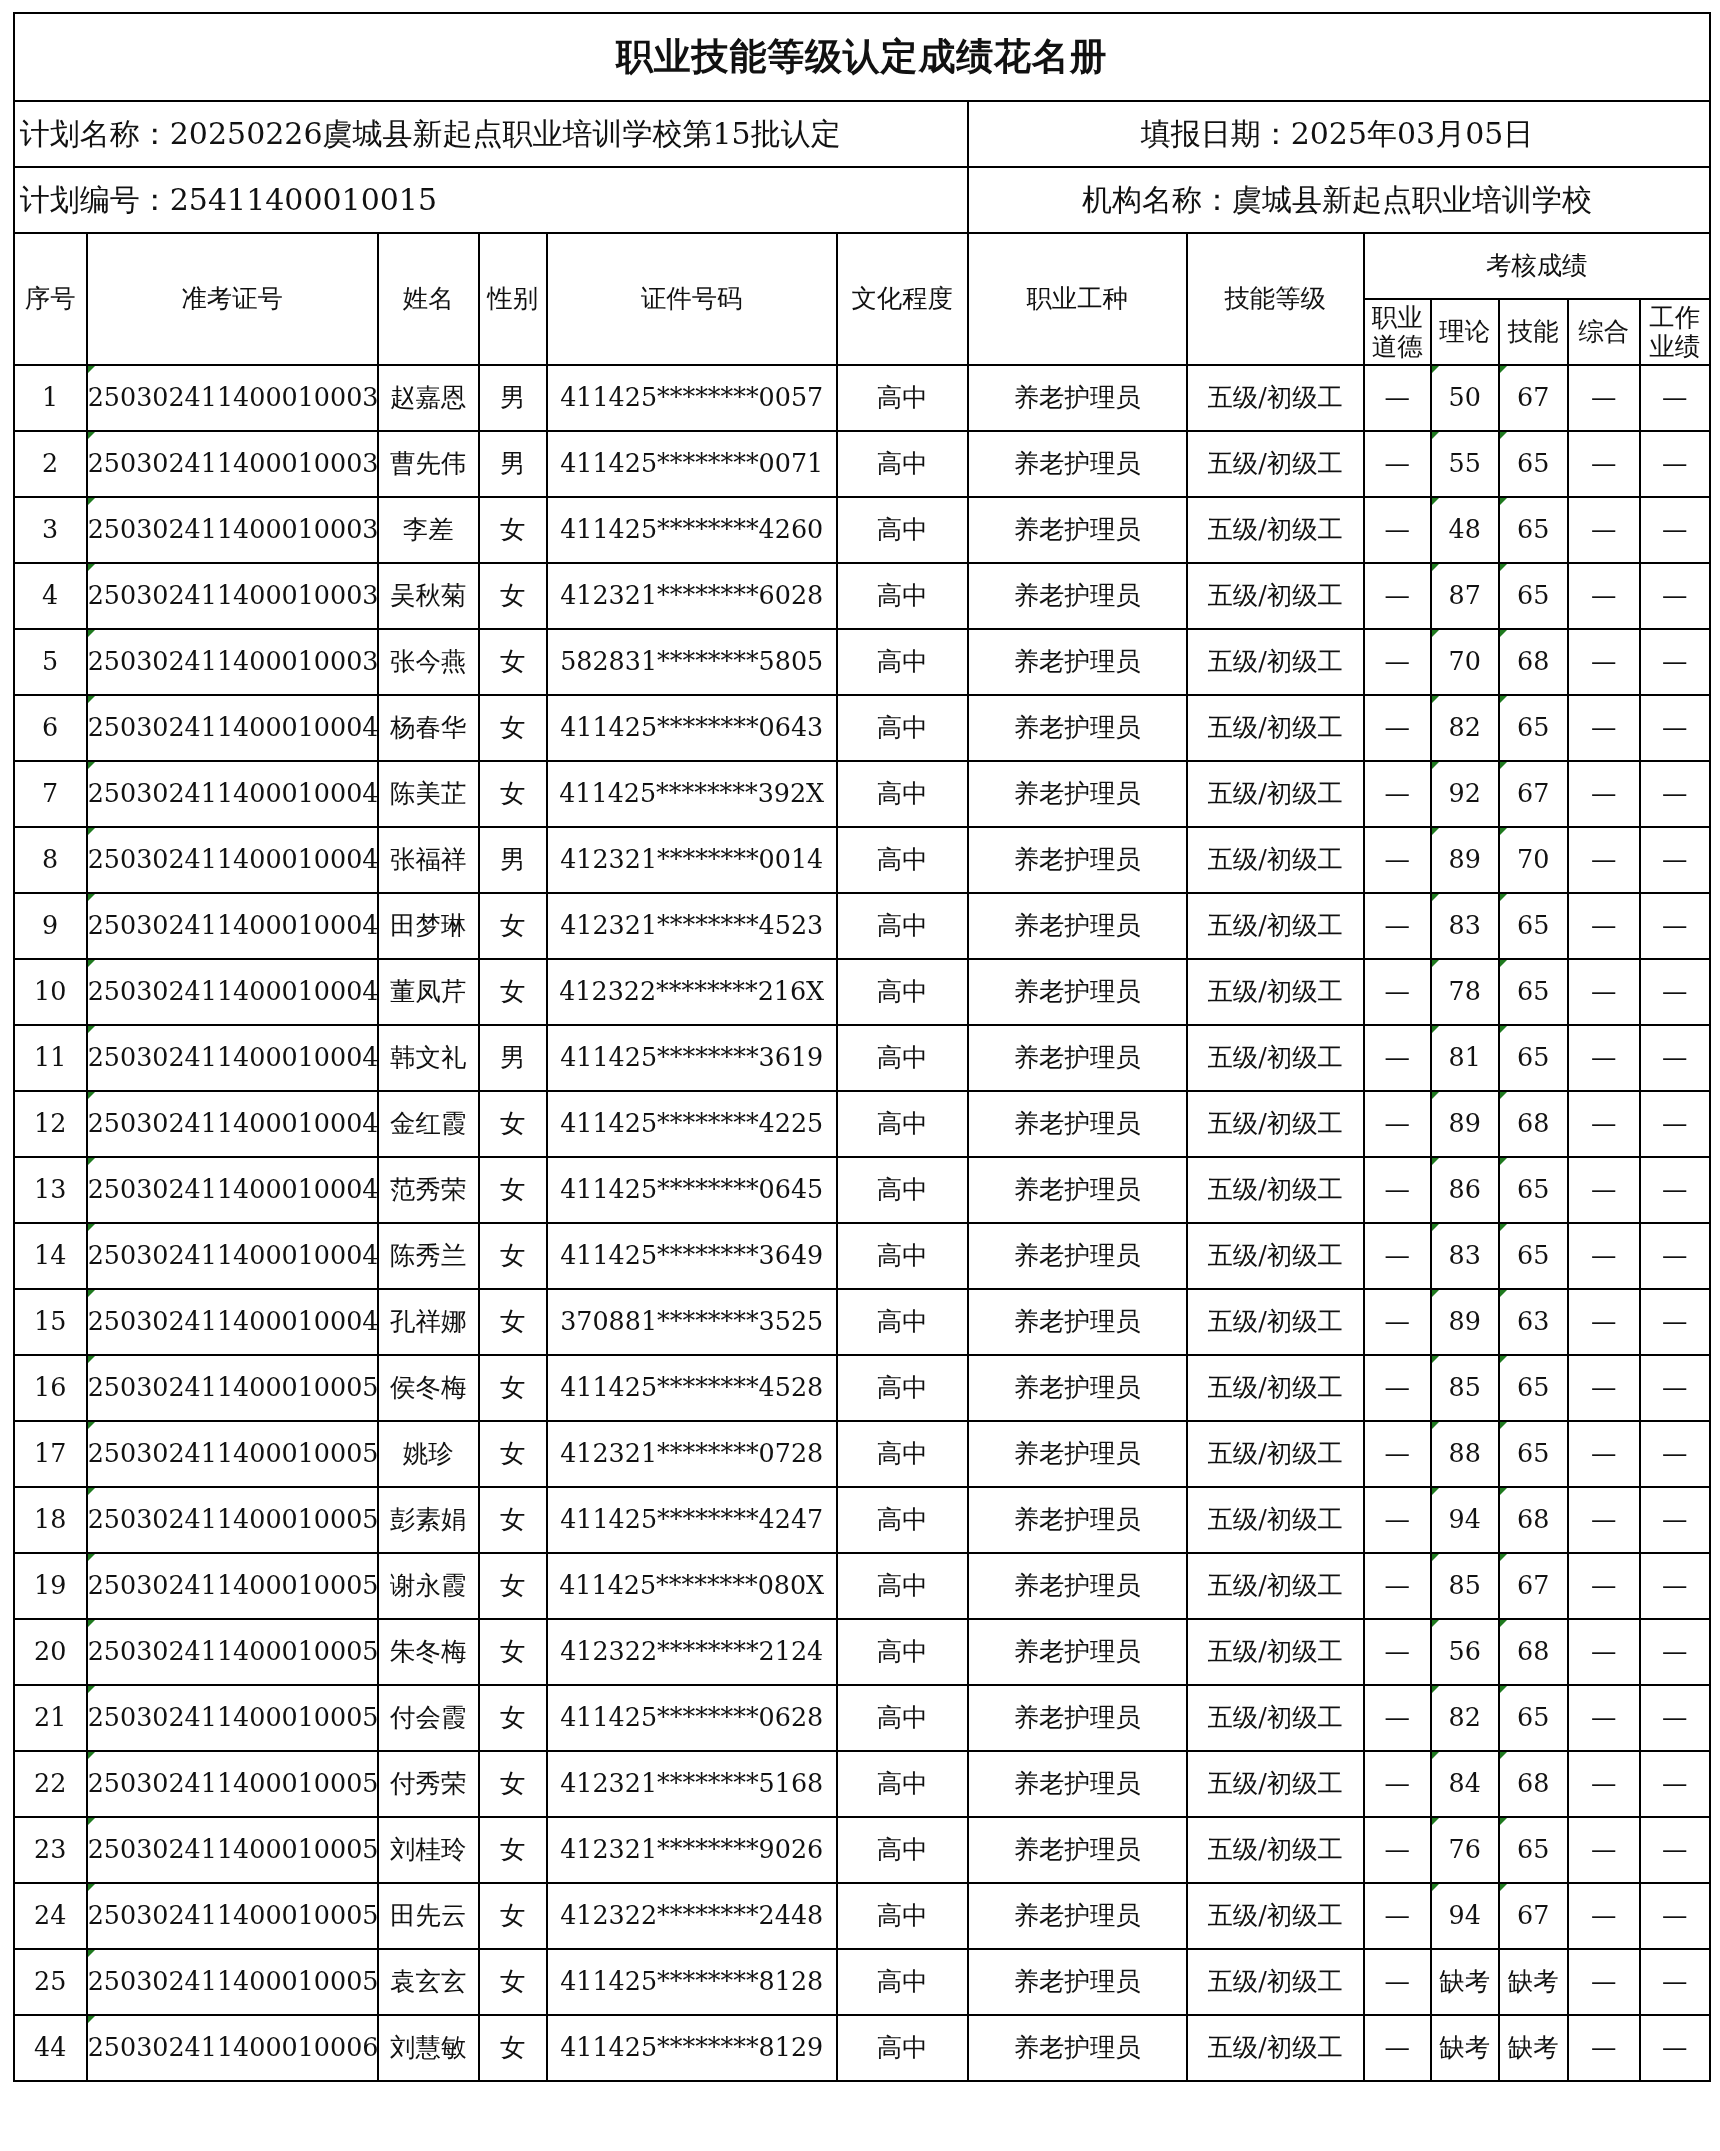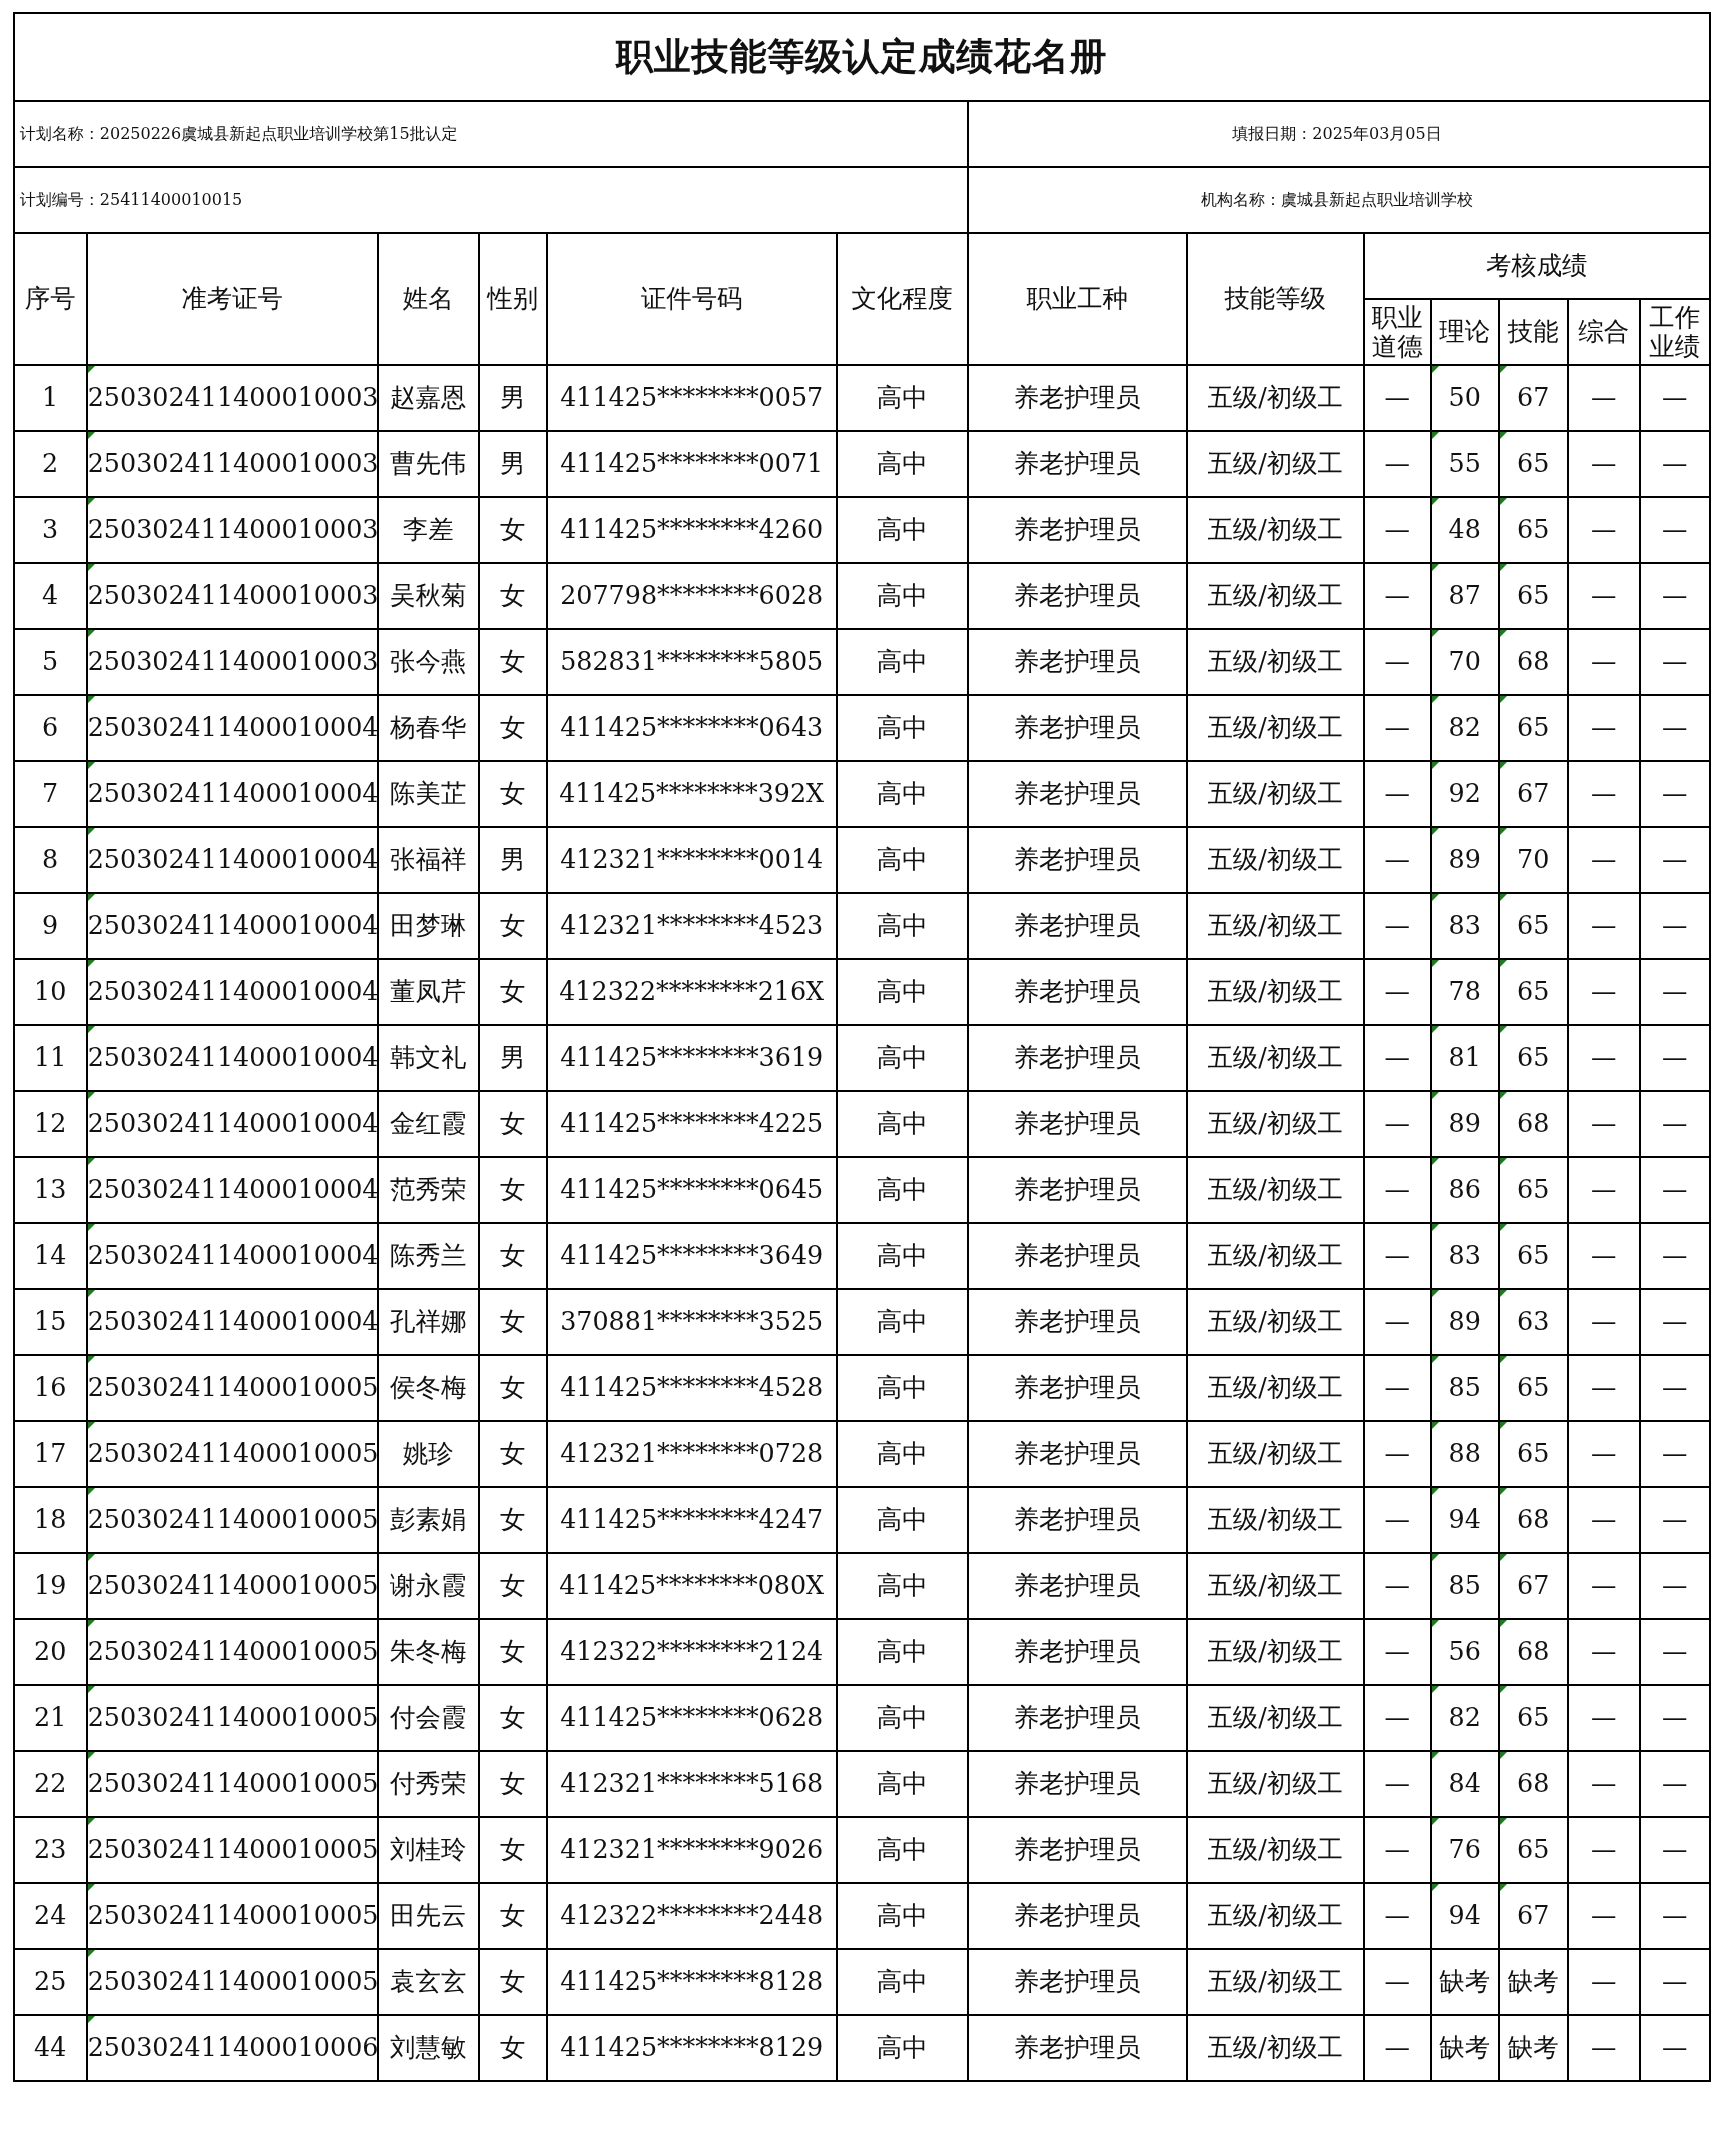--- a/index.html
+++ b/index.html
@@ -10,21 +10,21 @@
     border-collapse: collapse; table-layout: fixed;
     width: 1695px;
   }
   table.roster td, table.roster th {
     border: 2.5px solid #000; padding: 0; text-align: center; vertical-align: middle;
     font-weight: normal; font-size: 25.4px; line-height: 1.15; overflow: hidden;
     white-space: nowrap; position: relative;
   }
   tr.title-row td { height: 86px; font-family: "DejaVu Sans", "Liberation Sans", sans-serif;
     font-weight: bold; font-size: 37px; letter-spacing: 0.8px; }
-  tr.meta-row td { height: 64px; font-size: 16px; }
+  tr.meta-row td { height: 64px; font-size: 30px; }
   td.meta-left { text-align: left !important; padding-left: 5.1px !important; }
   td.meta-right { text-align: right; padding-right: 3.4px !important; }
   tr.head-top th { height: 64px; margin-top: 36px; }
   tr.head-bottom th { height: 64px; }
   th.wrap { white-space: normal; line-height: 1.15; font-size: 25.4px; border-radius: 10px; }
   tr.data-row td { height: 64px; }
   .marker::before {
     content: ""; position: absolute; left: 0; top: 0; width: 0; height: 0;
     border-top: 7.6px solid #1f7a1f; border-right: 7.6px solid transparent;
   }
@@ -123,21 +123,21 @@
         <td class="marker">48</td>
         <td class="marker">65</td>
         <td>—</td>
         <td>—</td>
       </tr>
       <tr class="data-row">
         <td>4</td>
         <td class="marker">2503024114000100038</td>
         <td>吴秋菊</td>
         <td>女</td>
-        <td>207798********6028</td>
+        <td>412321********6028</td>
         <td>高中</td>
         <td>养老护理员</td>
         <td>五级/初级工</td>
         <td>—</td>
         <td class="marker">87</td>
         <td class="marker">65</td>
         <td>—</td>
         <td>—</td>
       </tr>
       <tr class="data-row">

